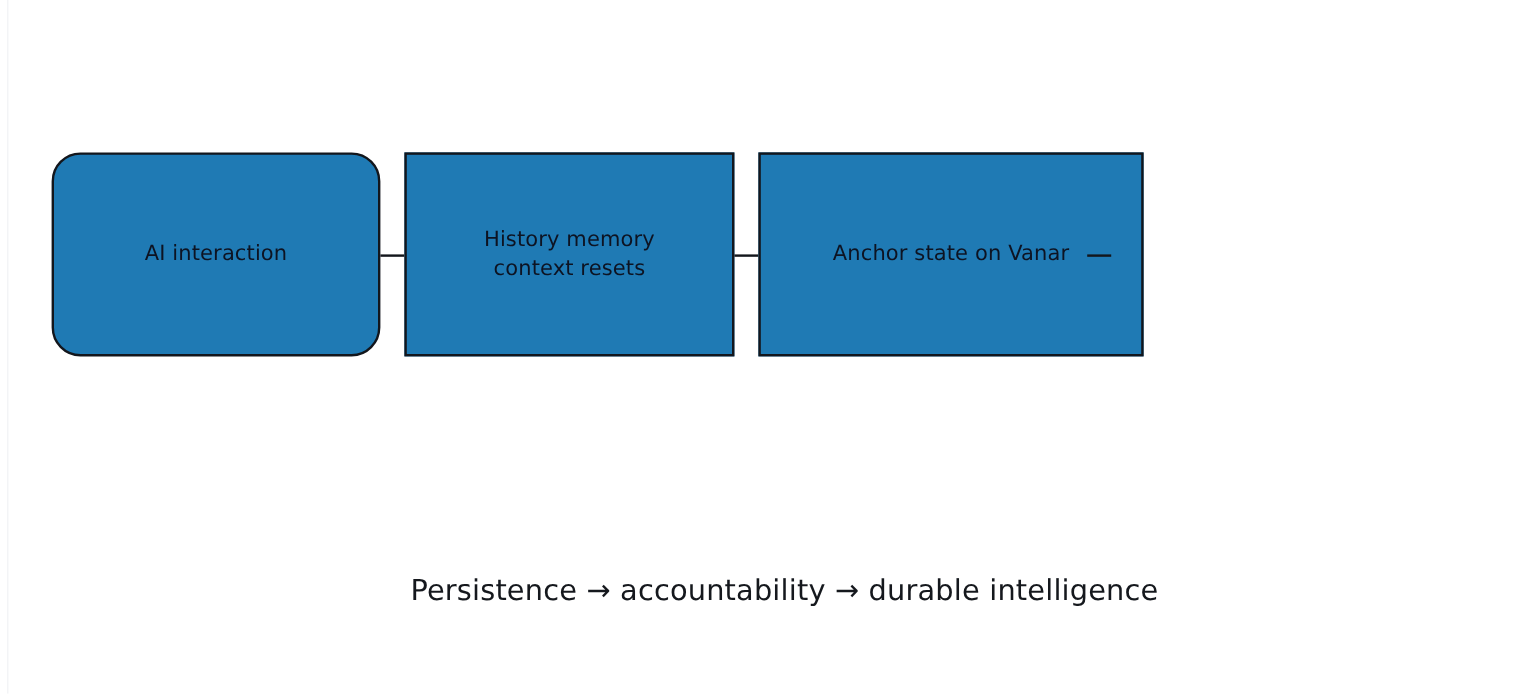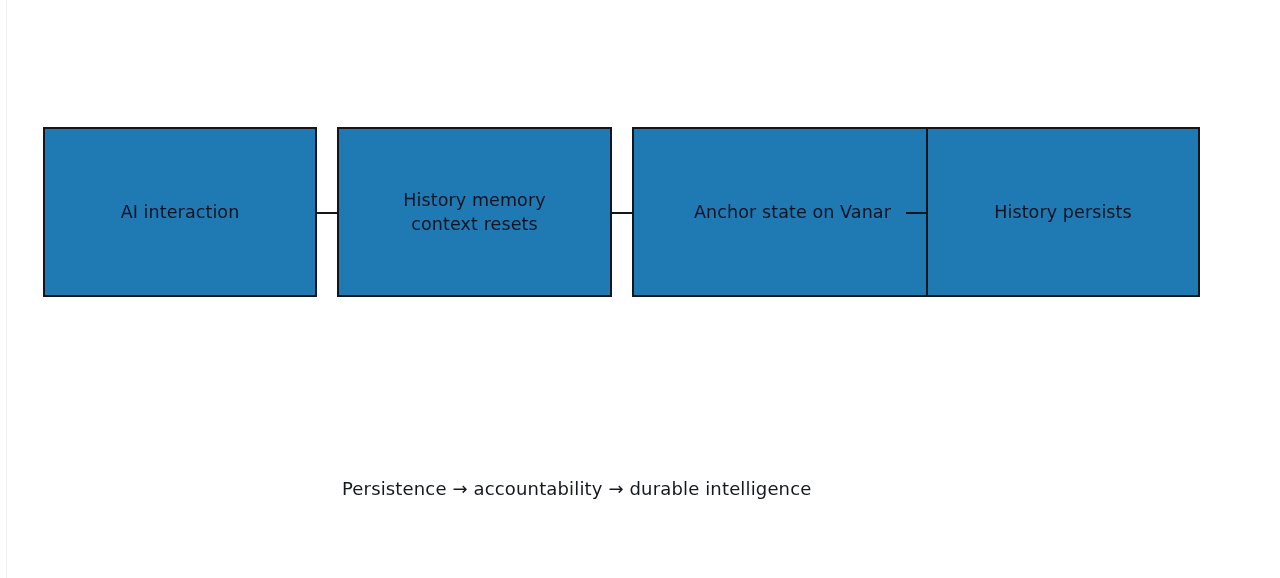--- a/index.html
+++ b/index.html
@@ -54,40 +54,40 @@
 
   .node-label {
     color: #0d1322;
     font-size: 17.5px;
     line-height: 1.38;
     letter-spacing: 0.1px;
     white-space: pre-line;
     padding: 0 8px;
   }
 
-  .node-1 { left: 43px;  width: 274px; }
+  .node-1 { left: 43px;  width: 274px; border-radius: 24px; }
   .node-2 { left: 337px; width: 275px; }
   .node-3 { left: 632px; width: 321px; }
   .node-4 { left: 926px; width: 274px; }
 
   .connector {
     position: absolute;
     top: 85px;
     height: 2px;
     background: #13161c;
   }
   .connector-1 { left: 317px; width: 20px; }
   .connector-2 { left: 612px; width: 20px; }
   .connector-3 { left: 906px; width: 20px; }
 
   .caption {
     position: absolute;
     left: 342px;
     top: 478px;
-    font-size: 18px;
+    font-size: 24px;
     color: #15181d;
     letter-spacing: 0.15px;
     white-space: nowrap;
   }
 </style>
 </head>
 <body>
 
 <div class="page-edge"></div>
 
@@ -107,21 +107,18 @@
     </div>
 
     <div class="connector connector-2"></div>
 
     <div class="node node-3">
       <span class="node-label">Anchor state on Vanar</span>
     </div>
 
     <div class="connector connector-3"></div>
 
-    <div class="node node-4">
-      <span class="node-label">History persists</span>
-    </div>
 
   </div>
 
   <div class="caption">Persistence → accountability → durable intelligence</div>
 
 </div>
 
 </body></html>

